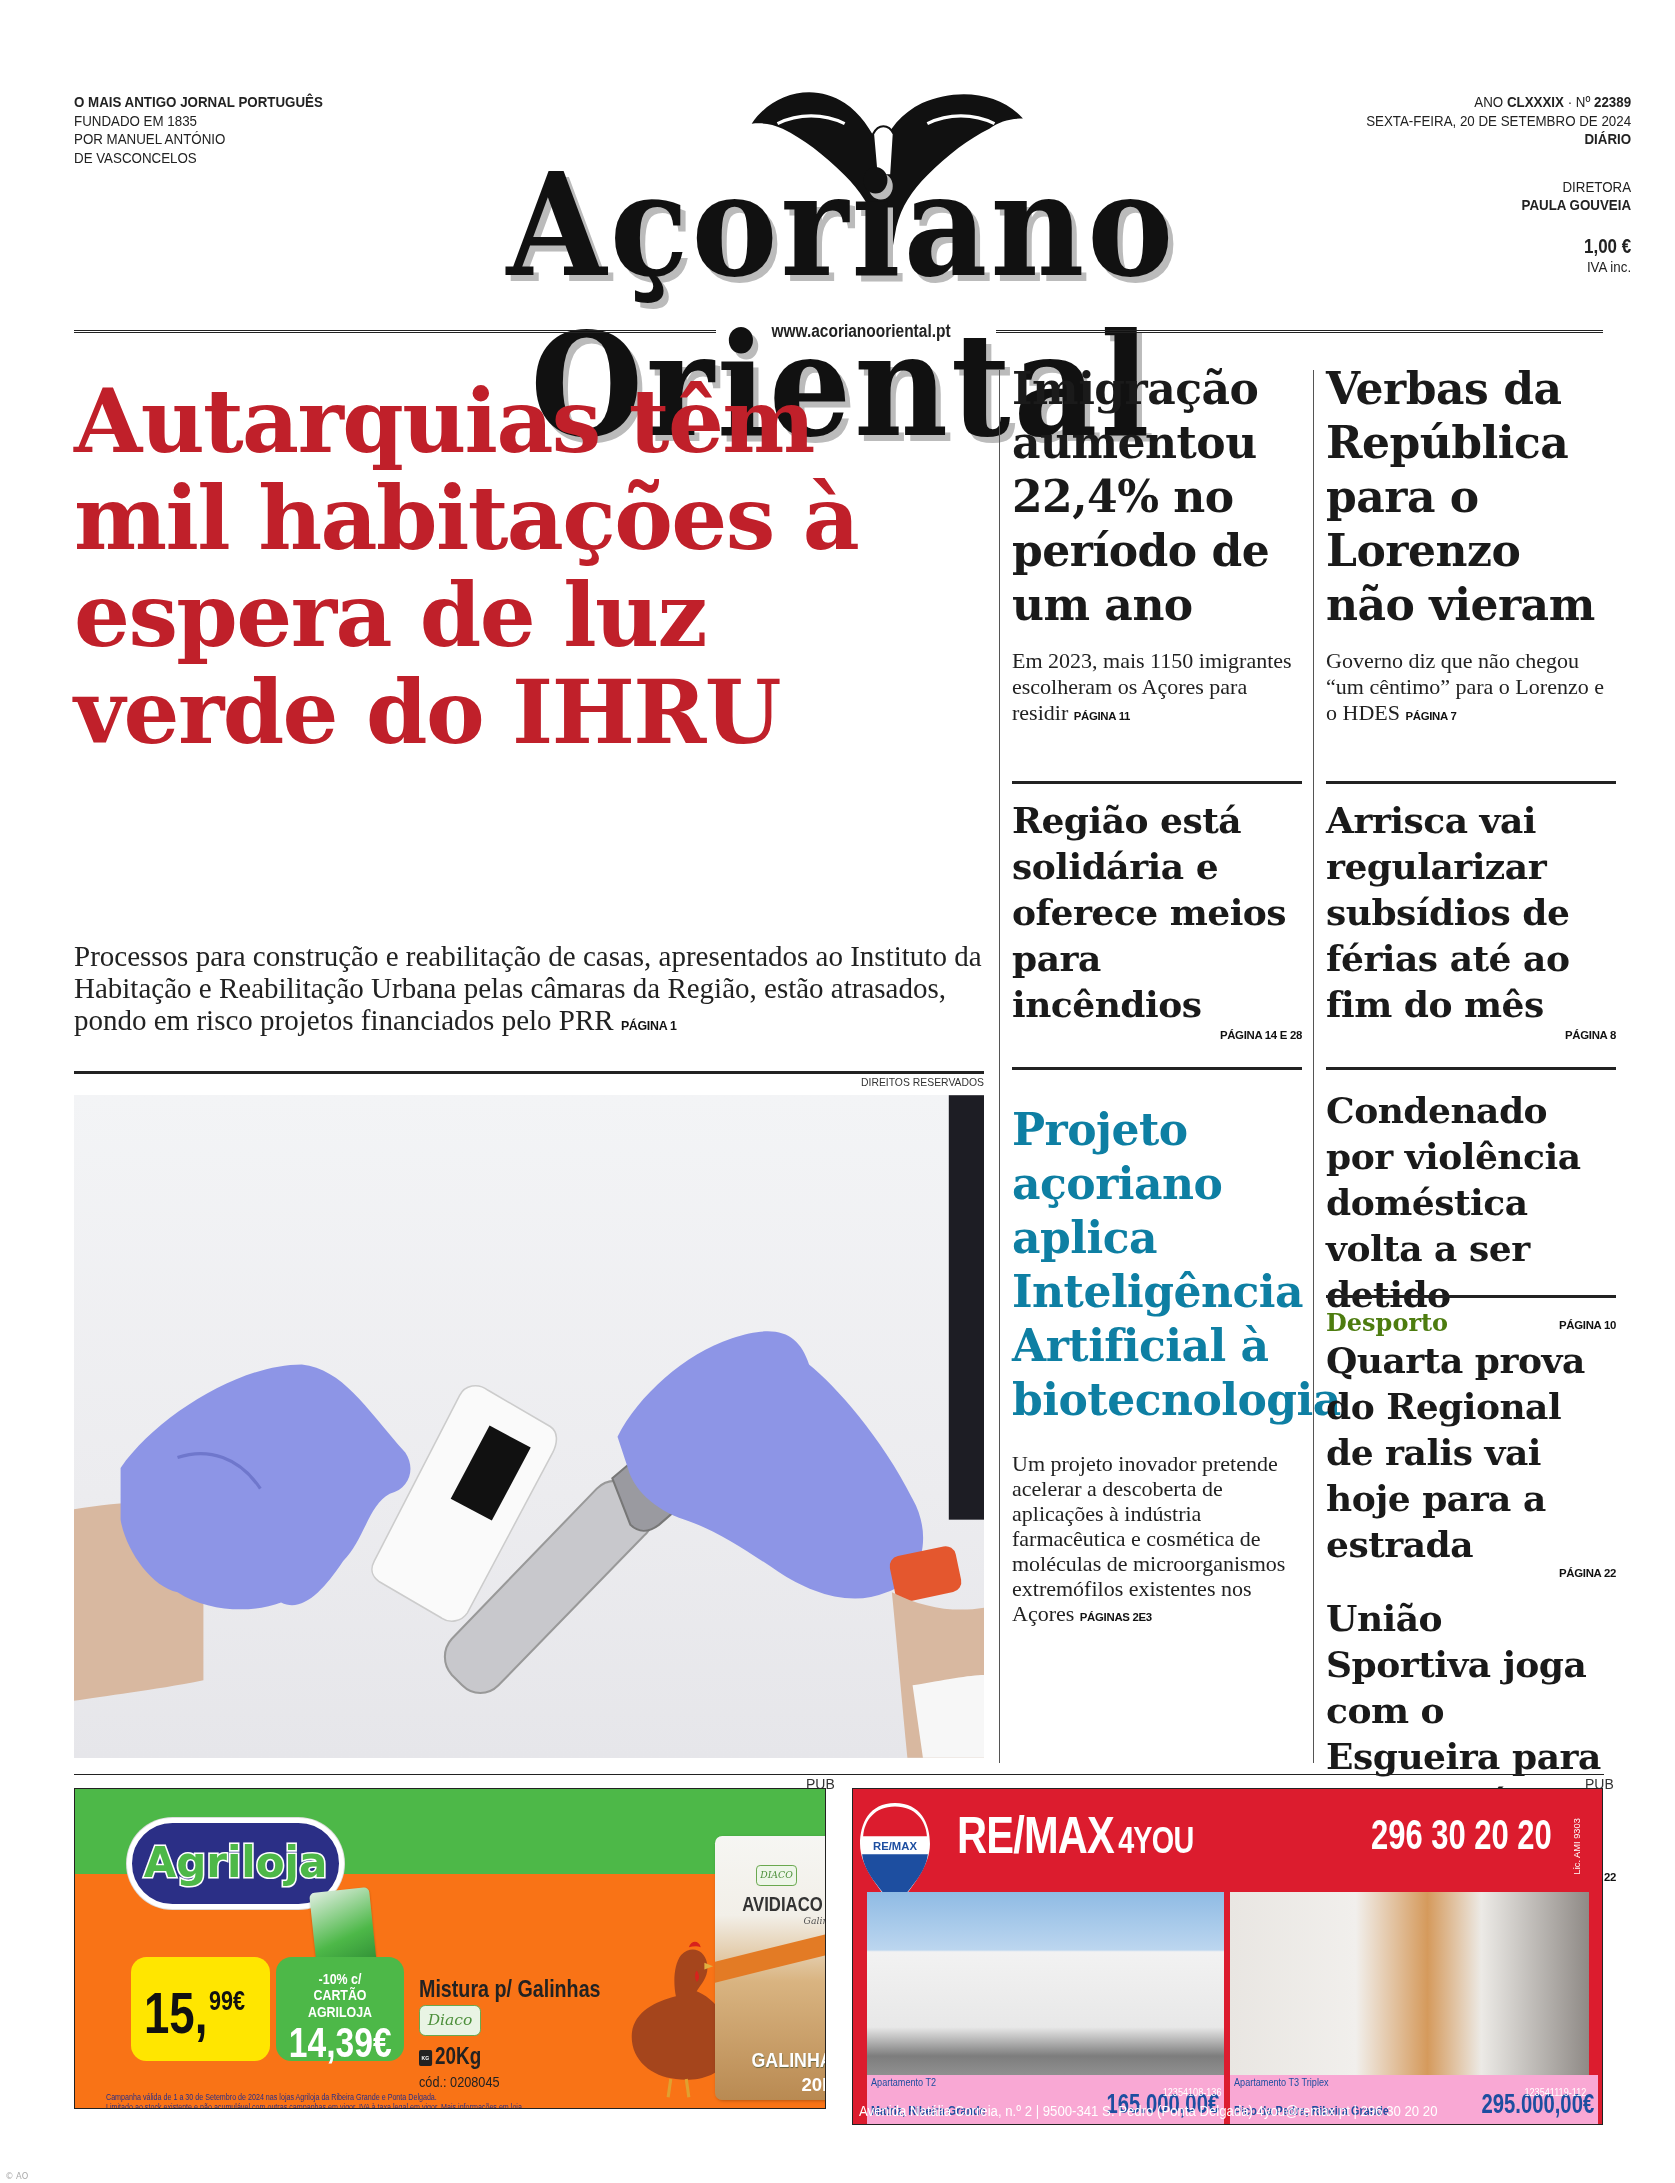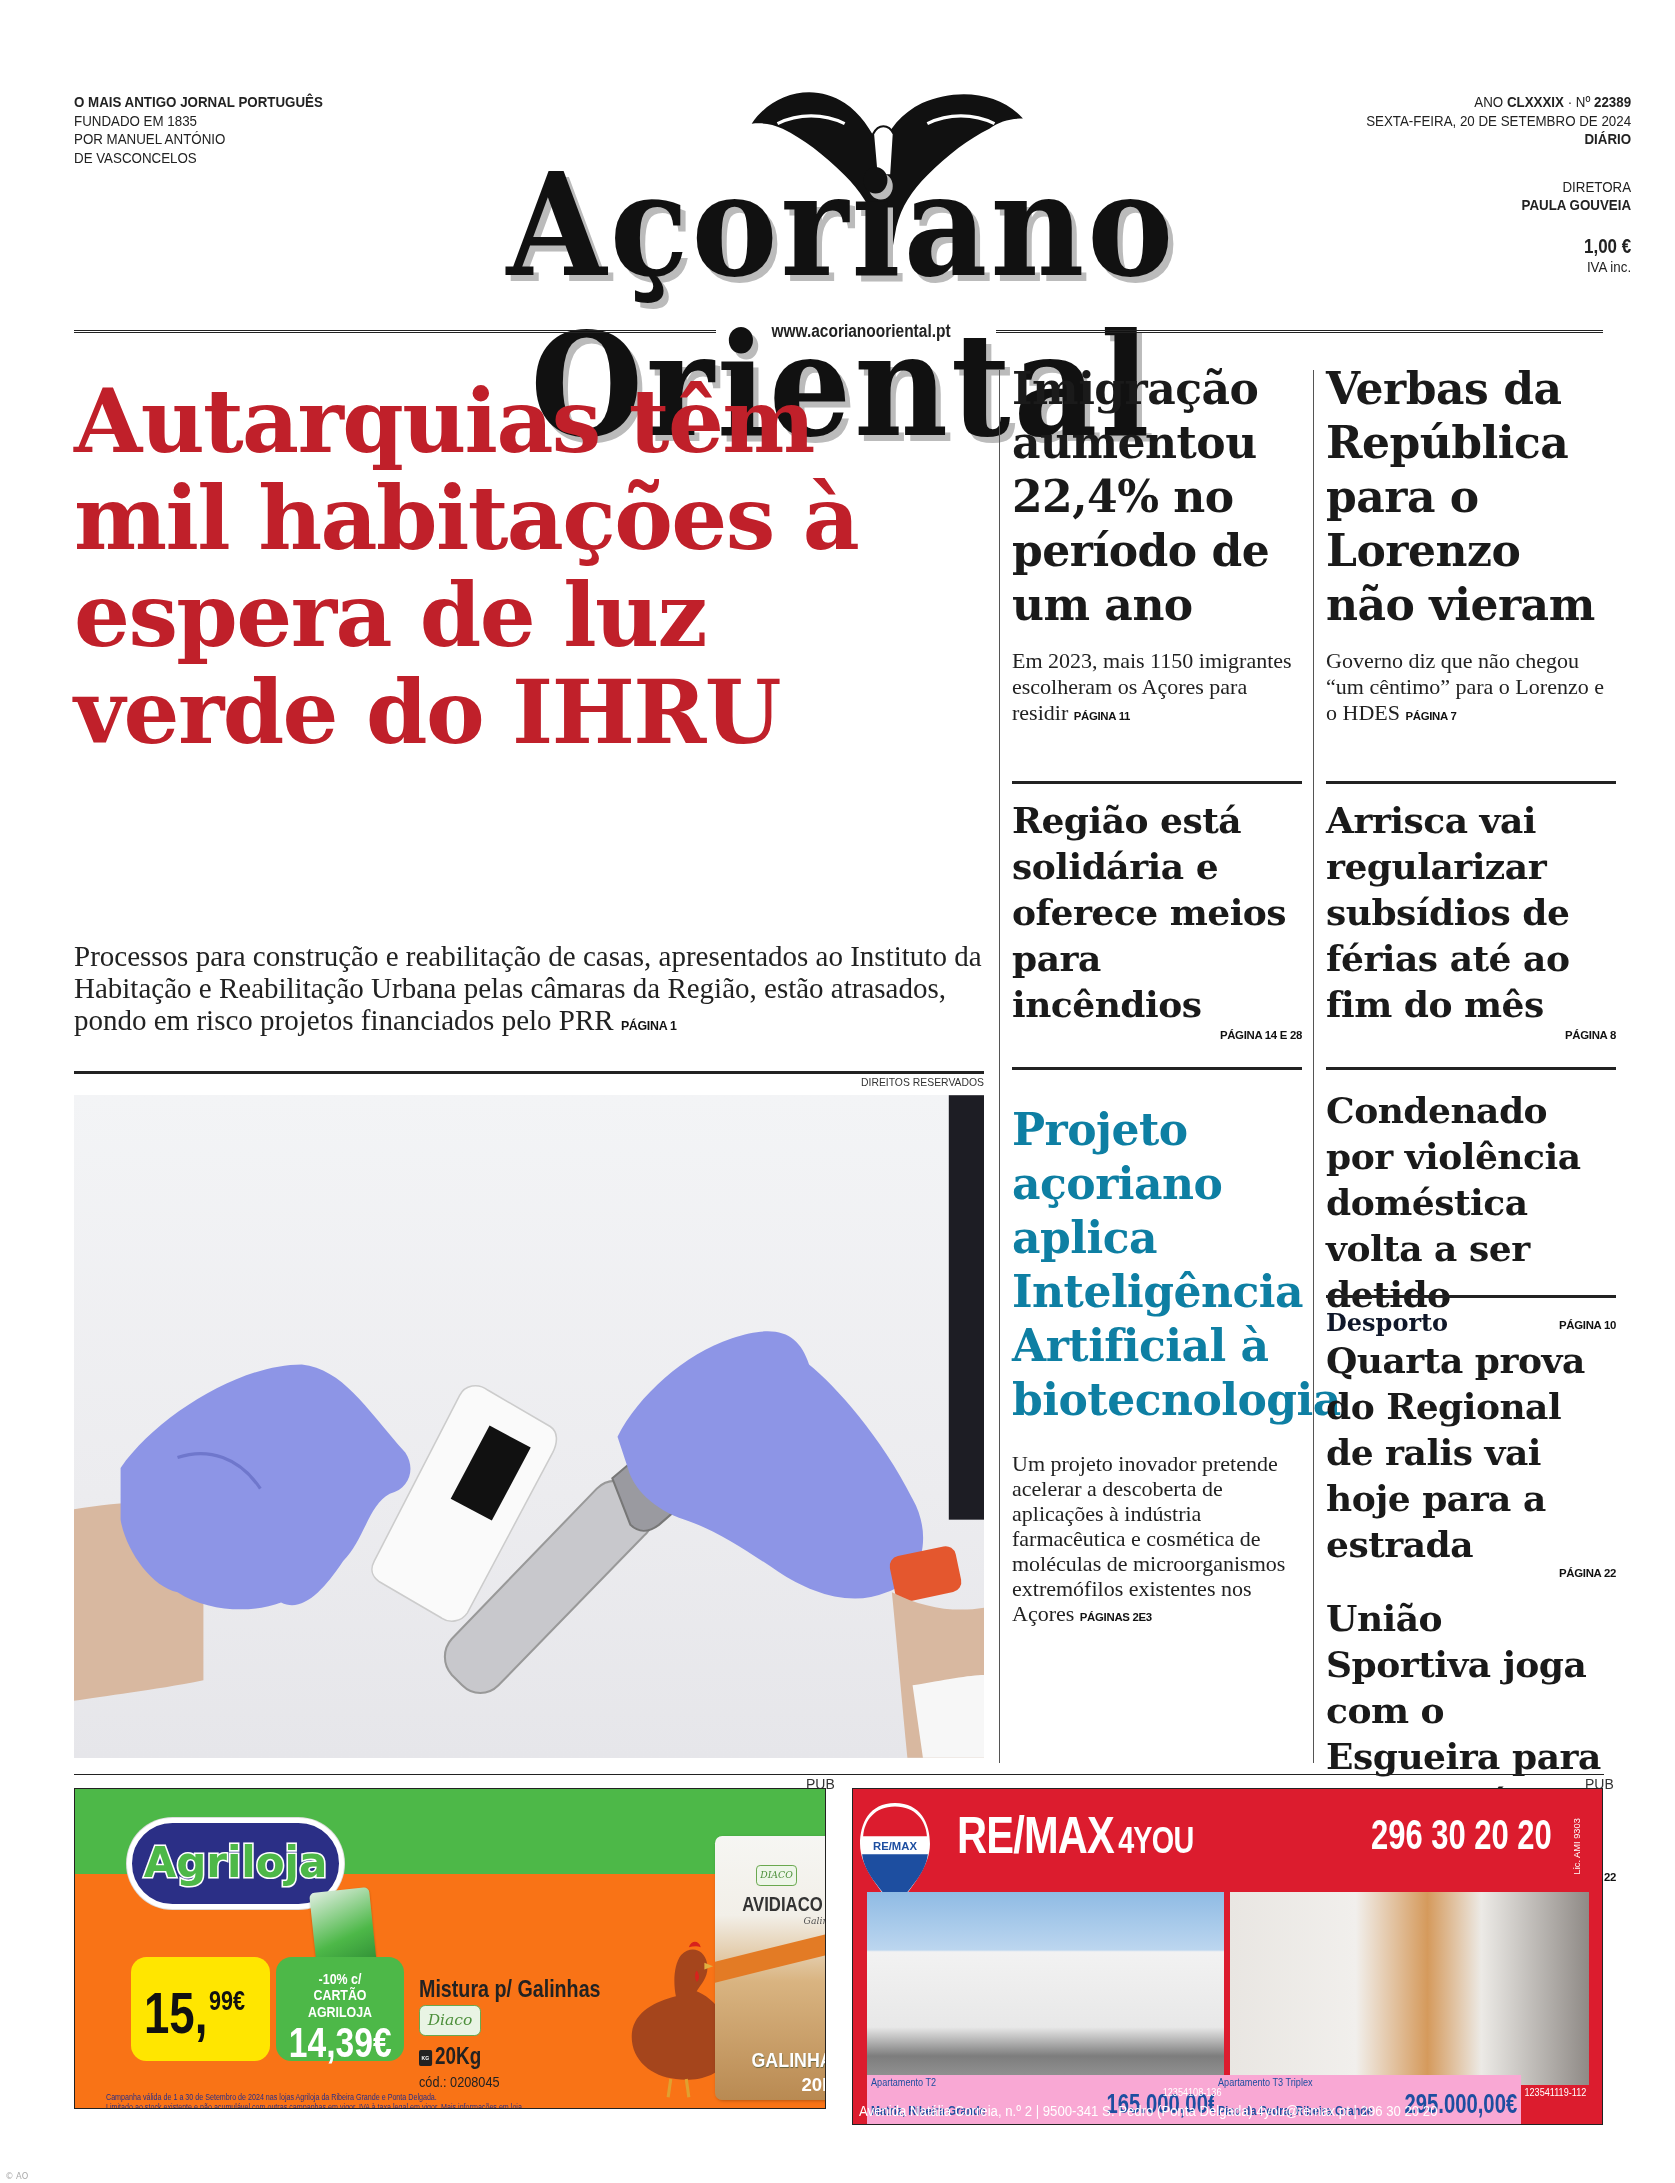--- a/index.html
+++ b/index.html
@@ -37,21 +37,21 @@
 
   .hr-heavy { height: 2.6px; background: #222; }
   .credit { left: 777px; top: 1077px; width: 207px; text-align: right; font-family: "Liberation Sans", sans-serif; font-size: 10.4px; color: #333; }
 
   .photo { left: 74px; top: 1095px; width: 910px; height: 663px; background: linear-gradient(180deg, #f3f4f6 0%, #ececef 60%, #e6e6ea 100%); overflow: hidden; }
 
   
   .col-head { font-family: "DejaVu Serif", serif; font-weight: 700; color: #1a1a1a; letter-spacing: -0.5px; }
   .col-body { font-family: "Liberation Serif", serif; color: #222; }
   .teal { color: #0e7fa3; }
-  .orange { color: #0f172a; font-weight: 700; font-family: "DejaVu Serif", serif; }
+  .orange { color: #4d7c0f; font-weight: 700; font-family: "DejaVu Serif", serif; }
 
   .c2 { left: 1012px; width: 290px; }
   .c3 { left: 1326px; width: 290px; }
 
   .h-xl { font-size: 44px; line-height: 54px; }
   .h-l { font-size: 36px; line-height: 46px; }
   .b-m { font-size: 22px; line-height: 26px; }
 
   .pg-right { text-align: right; }
   .short-rule { height: 2.6px; background: #222; }
@@ -90,21 +90,21 @@
   .remax .balloon { position: absolute; left: 6.2px; top: 11.4px; width: 72px; height: 119px; }
   .remax .wordmark { position: absolute; left: 104px; top: 15.5px; font-family: "Liberation Sans", sans-serif; font-weight: 700; font-size: 52px; color: #fff; transform: scaleX(0.8); transform-origin: left; white-space: nowrap; letter-spacing: -1px; }
   .remax .wordmark .four { font-size: 36px; font-weight: 900; margin-left: 5.2px; }
   .remax .phone { position: absolute; left: 518px; top: 21px; font-family: "Liberation Sans", sans-serif; font-weight: 900; font-size: 43px; color: #fff; transform: scaleX(0.72); transform-origin: left; white-space: nowrap; }
   .remax .lic { position: absolute; left: 716px; top: 21px; width: 15.5px; height: 67px; }
   .remax .lic span { position: absolute; left: -26px; top: 26px; width: 67px; transform: rotate(-90deg); font-family: "Liberation Sans", sans-serif; font-size: 9.3px; color: #fff; white-space: nowrap; }
   .remax .pic1 { position: absolute; left: 13.5px; top: 103px; width: 357px; height: 193px; background: linear-gradient(180deg, #8fbbe4 0%, #bcd6ef 30%, #f2f2f2 31%, #e8e8e8 70%, #7d7d7d 85%, #9a9a9a 100%); }
   .remax .pic2 { position: absolute; left: 377px; top: 103px; width: 359px; height: 193px; background: linear-gradient(90deg, #e9e6e2 0%, #f1efec 35%, #d59a5c 55%, #eceae6 70%, #8f8a86 100%); }
   .remax .info { position: absolute; top: 286px; height: 50px; background: #f9a8d4; }
   .remax .info1 { left: 13.5px; width: 357px; }
-  .remax .info2 { left: 361px; width: 307px; }
+  .remax .info2 { left: 377px; width: 368px; }
   .remax .info .type { position: absolute; left: 4.1px; top: 1px; font-family: "Liberation Sans", sans-serif; font-size: 11.4px; color: #1d4ea0; transform: scaleX(0.8); transform-origin: left; white-space: nowrap; }
   .remax .info .loc { position: absolute; left: 4.1px; top: 28px; font-family: "Liberation Sans", sans-serif; font-weight: 700; font-size: 13.5px; color: #1d4ea0; transform: scaleX(0.8); transform-origin: left; white-space: nowrap; }
   .remax .info .prc { position: absolute; right: 4.1px; top: 13.5px; font-family: "Liberation Sans", sans-serif; font-weight: 900; font-size: 27px; color: #1d4ea0; transform: scaleX(0.75); transform-origin: right; white-space: nowrap; }
   .remax .ref { position: absolute; top: 297px; font-family: "Liberation Sans", sans-serif; font-size: 11.4px; color: #fff; transform: scaleX(0.8); transform-origin: right; white-space: nowrap; }
   .remax .addr { position: absolute; left: 6.2px; top: 313px; width: 738px; font-family: "Liberation Sans", sans-serif; font-size: 15.5px; color: #fff; transform: scaleX(0.85); transform-origin: left; white-space: nowrap; }
 
   .copyright { left: 5.2px; top: 2171px; font-family: "DejaVu Sans", sans-serif; font-size: 8.3px; color: #aaa; }
 </style>
 </head>
 <body>

